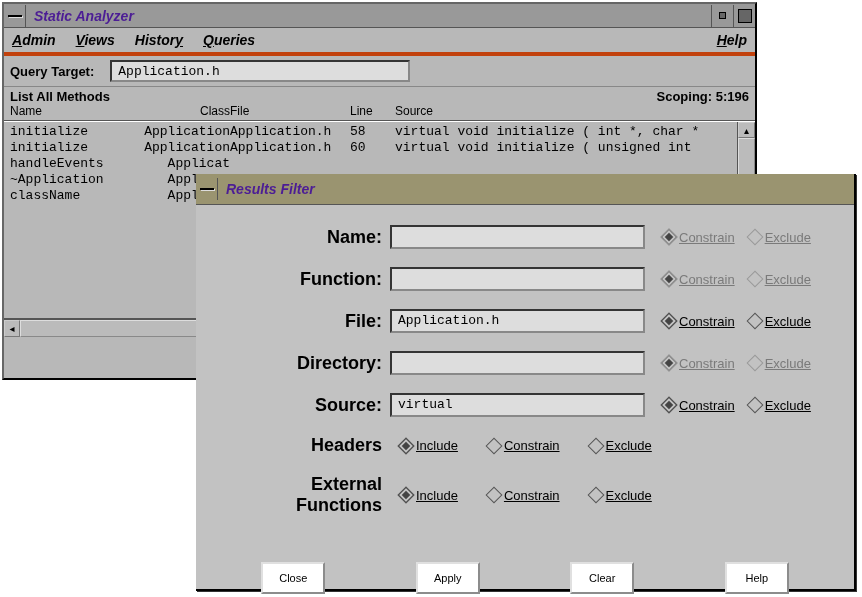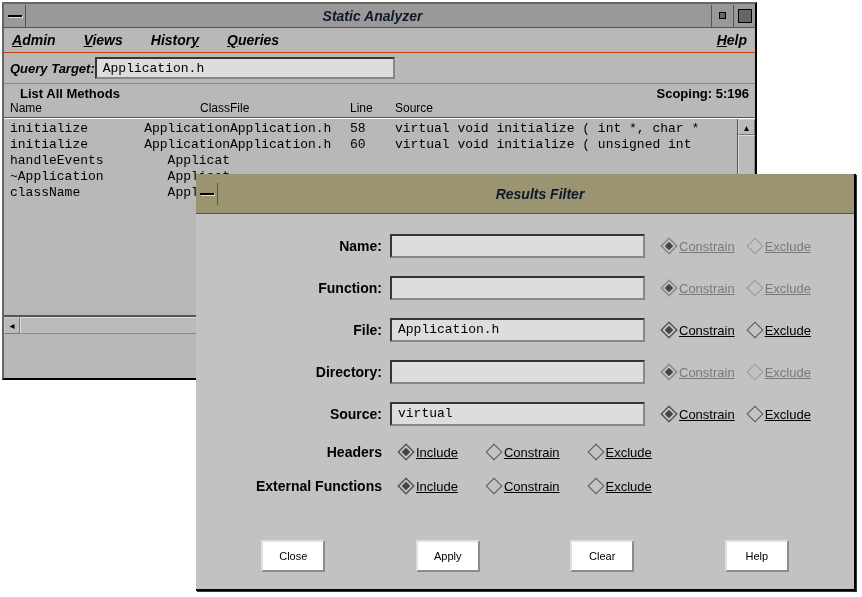--- a/index.html
+++ b/index.html
@@ -41,67 +41,66 @@
     width: 14px; height: 2px;
     background: #000;
     box-shadow: 1px 1px 0 #ddd;
   }
   .titlebar-title {
     flex: 1;
     padding-left: 8px;
     font-style: italic;
     font-weight: bold;
     font-size: 14px;
-    color: #0f172a;
-    text-align: center;
+    color: #4c1d95;
   }
   .titlebar-btn {
     width: 22px; height: 22px;
     border-left: 1px solid #555;
     display:flex;align-items:center;justify-content:center;
   }
   .titlebar-btn.min::before{
     content:""; width:5px; height:5px; background:#666; border:1px solid #000;
   }
   .titlebar-btn.max::before{
     content:""; width:12px; height:12px; background:#666; border:1px solid #000;
   }
 
   .menubar {
     background: #b8b8b8;
-    border-bottom: 1px solid #c2410c;
+    border-bottom: 4px solid #c2410c;
     display: flex;
     padding: 4px 8px;
-    gap: 28px;
+    gap: 20px;
   }
   .menubar span {
     font-weight: bold;
     font-style: italic;
     font-size: 14px;
   }
   .menubar span u { text-decoration: underline; }
   .menubar .spacer { flex: 1; }
 
   .query-row {
     display: flex;
     align-items: center;
     padding: 4px 6px;
     border-bottom: 1px solid #888;
   }
-  .query-label { font-weight: bold; margin-right: 0; font-style: italic; }
+  .query-label { font-weight: bold; margin-right: 16px; }
   .query-input {
     width: 300px; height: 22px;
     background: #ddd;
     border: 2px inset #888;
     padding: 2px 6px;
   }
 
   .list-header-row {
     display: flex;
-    padding: 2px 6px 0 16px;
+    padding: 2px 6px 0 6px;
     font-weight: bold;
   }
   .list-header-row .left { flex: 1; }
   .list-header-row .right { }
 
   .col-headers {
     display: flex;
     padding: 0 6px 2px 6px;
     border-bottom: 1px solid #555;
     font-size: 12px;
@@ -153,39 +152,39 @@
   .win-dialog {
     position: absolute;
     left: 196px; top: 174px;
     width: 660px; height: 417px;
     background: #c2c2c2;
     border-right: 2px solid #000;
     border-bottom: 2px solid #000;
     box-shadow: 1px 1px 0 #333;
   }
   .dlg-titlebar {
-    height: 40px;
+    height: 31px;
     background: #9a9470;
     display:flex; align-items:center;
     border-bottom:1px solid #555;
   }
   .dlg-form {
     padding: 20px 24px 10px 24px;
   }
   .form-row {
     display: flex;
     align-items: center;
     margin-bottom: 18px;
   }
   .form-label {
     width: 170px;
     text-align: right;
     font-weight: bold;
     padding-right: 8px;
-    font-size: 14px;
+    font-size: 18px;
   }
   .form-input {
     width: 255px; height: 24px;
     background: #ddd;
     border: 2px inset #888;
     padding: 2px 6px;
   }
   .radio-pair {
     display: flex;
     gap: 14px;

